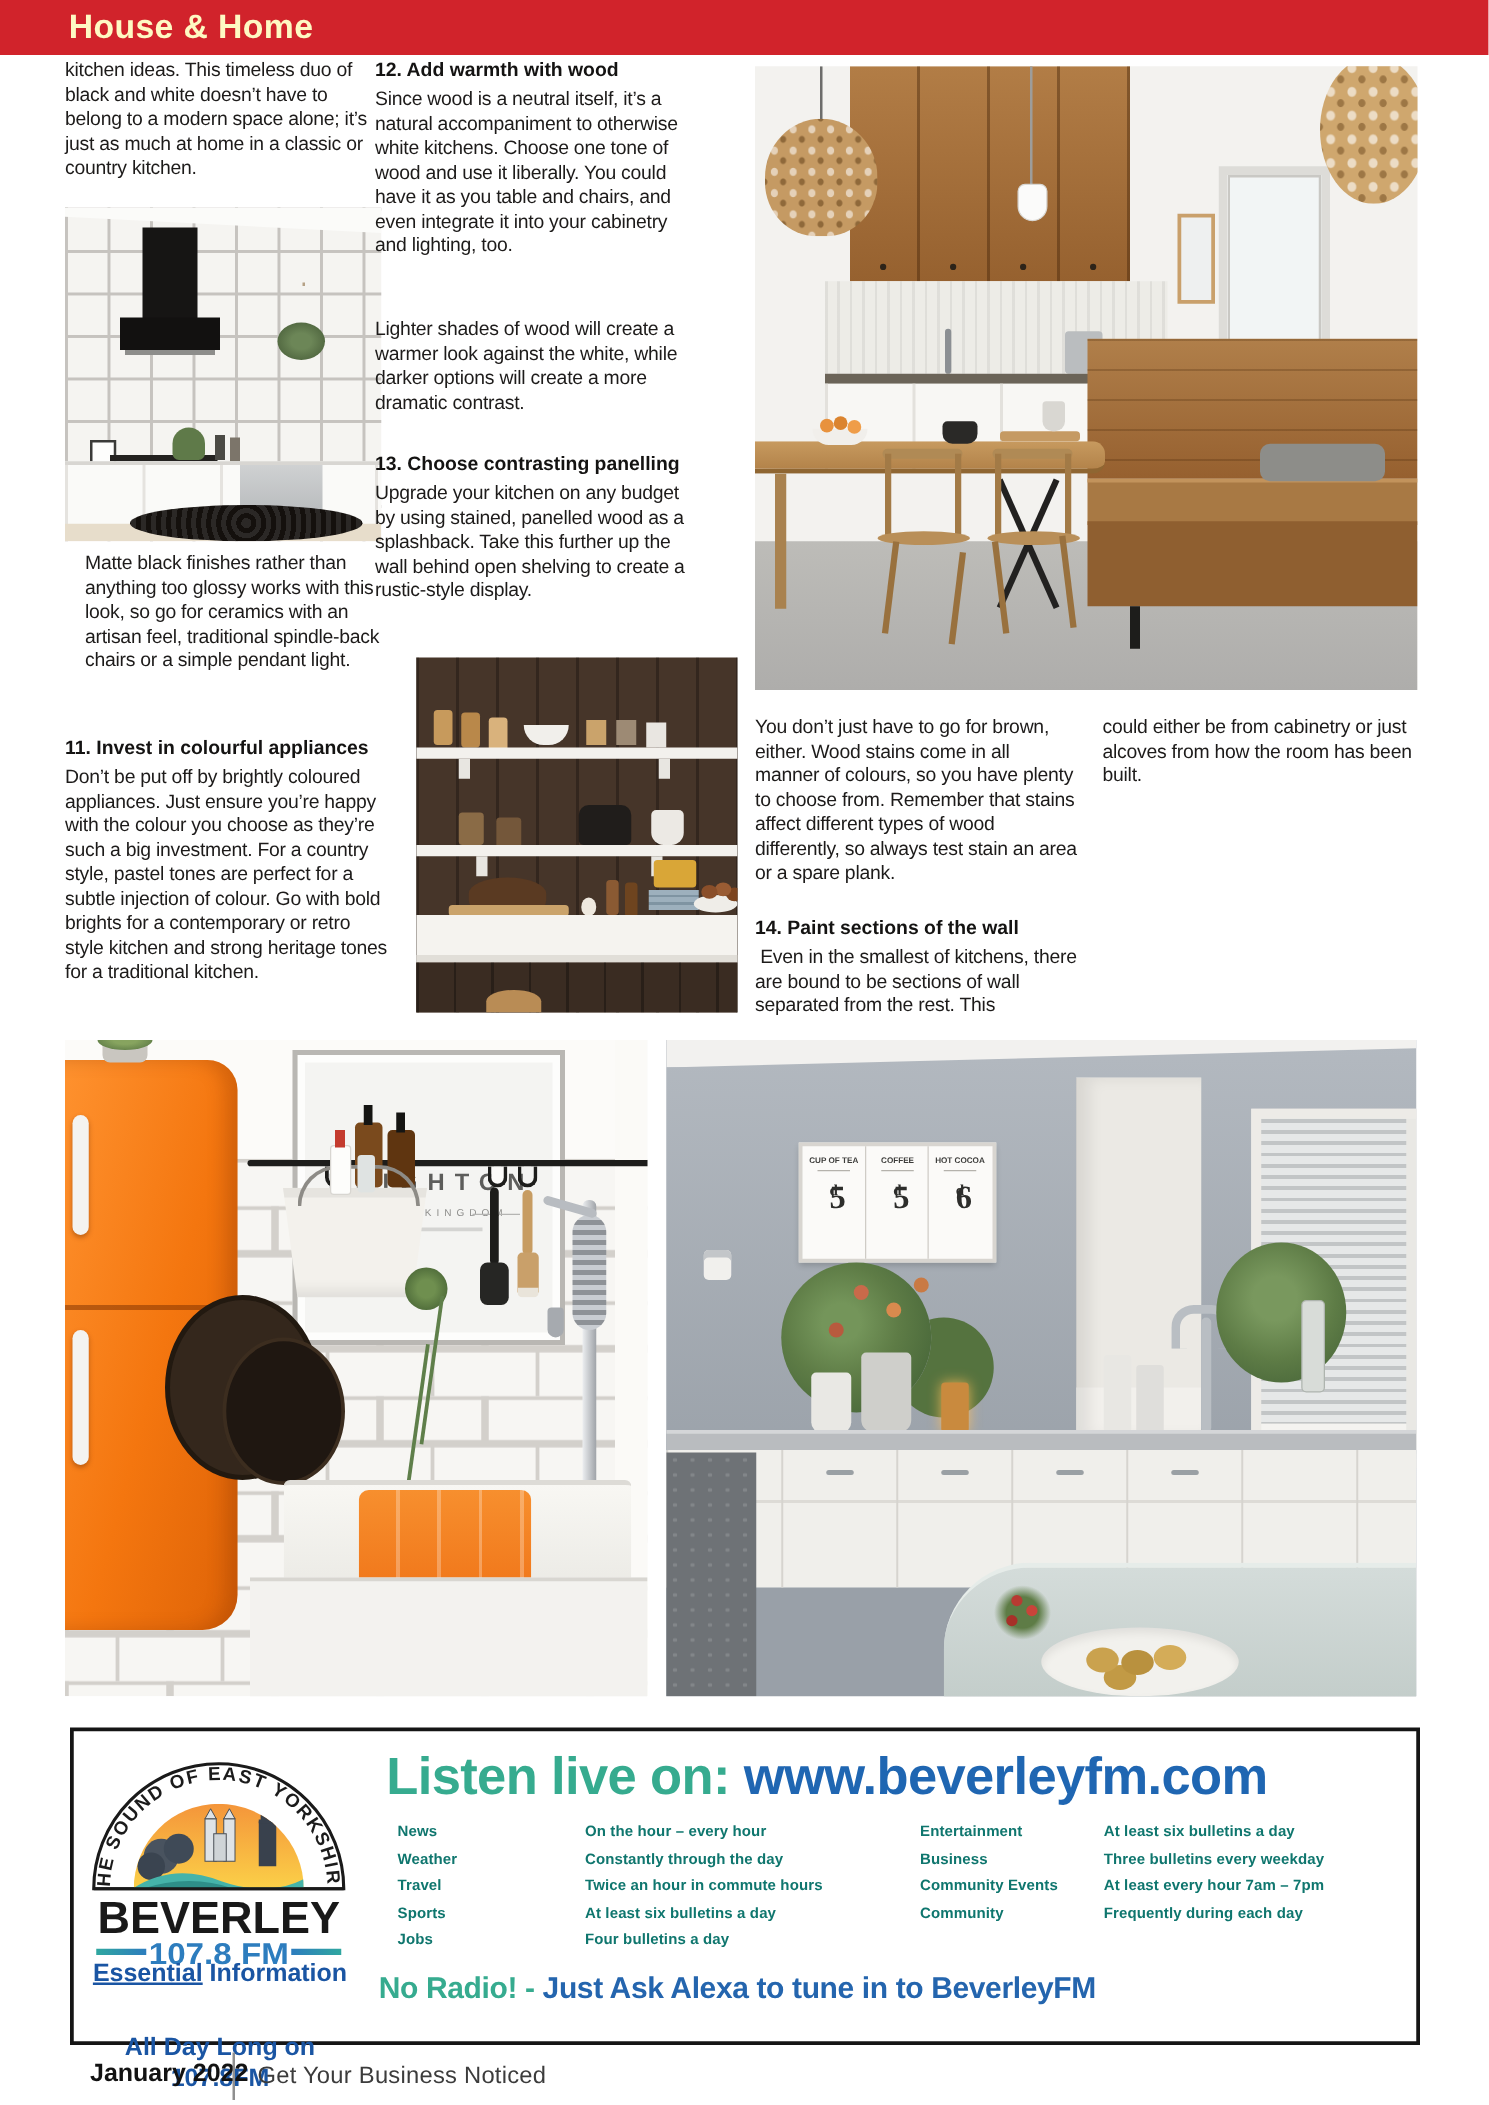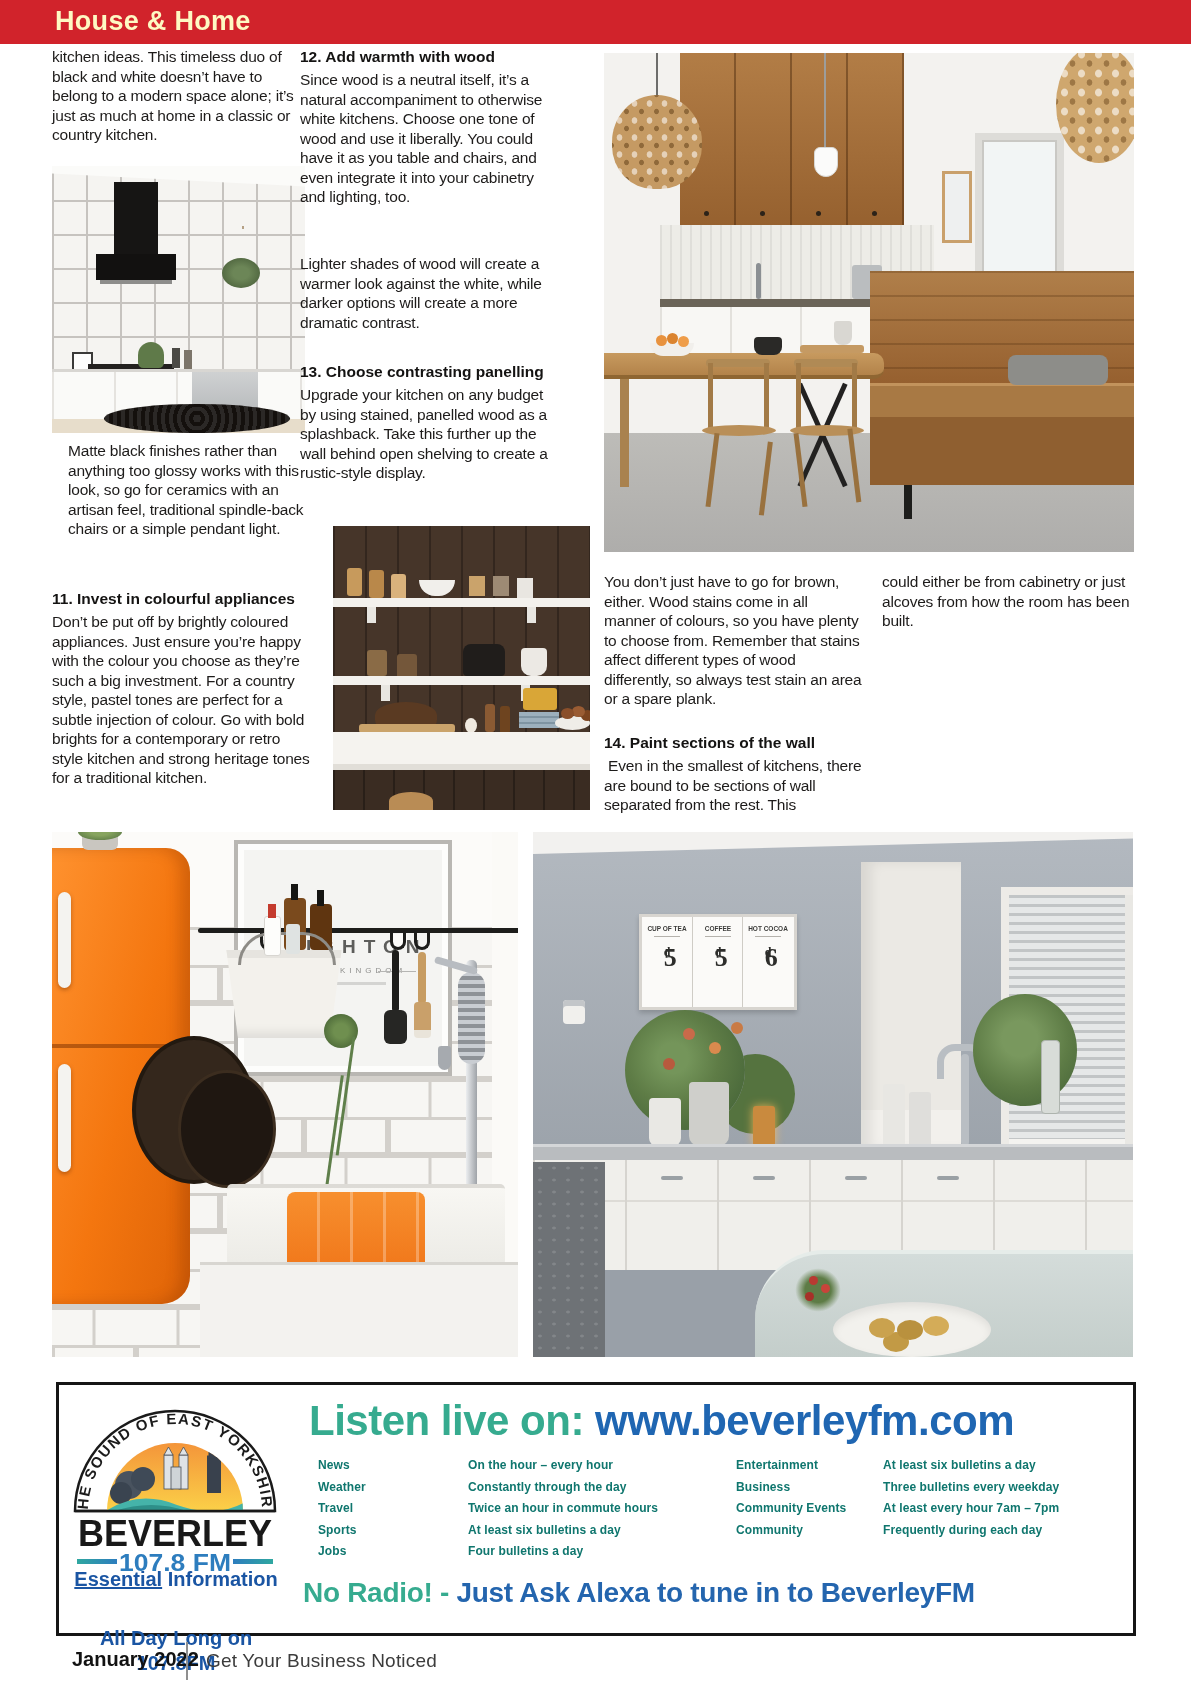--- a/index.html
+++ b/index.html
@@ -310,21 +310,21 @@
       <div>Community Events</div>
       <div>Community</div>
     </div>
     <div class="ab adlist" style="left:824px;top:70px;">
       <div>At least six bulletins a day</div>
       <div>Three bulletins every weekday</div>
       <div>At least every hour 7am – 7pm</div>
       <div>Frequently during each day</div>
     </div>
 
-    <div class="ab" style="left:244px;top:192px;font-size:28px;font-weight:bold;letter-spacing:-0.3px;">
+    <div class="ab" style="left:244px;top:192px;font-size:24px;font-weight:bold;letter-spacing:-0.3px;">
       <span style="color:#36ab8f;">No Radio! - </span><span style="color:#2465ae;">Just Ask Alexa to tune in to BeverleyFM</span>
     </div>
   </div>
 
   <div class="ab" style="left:72px;top:1648px;font-size:20px;font-weight:bold;color:#121212;">January 2022</div>
   <div class="ab" style="left:186px;top:1642px;width:2px;height:38px;background:#8f8f8f;"></div>
   <div class="ab" style="left:206px;top:1650px;font-size:19px;color:#3c3c3c;letter-spacing:0.2px;">Get Your Business Noticed</div>
 
 </div>
 

